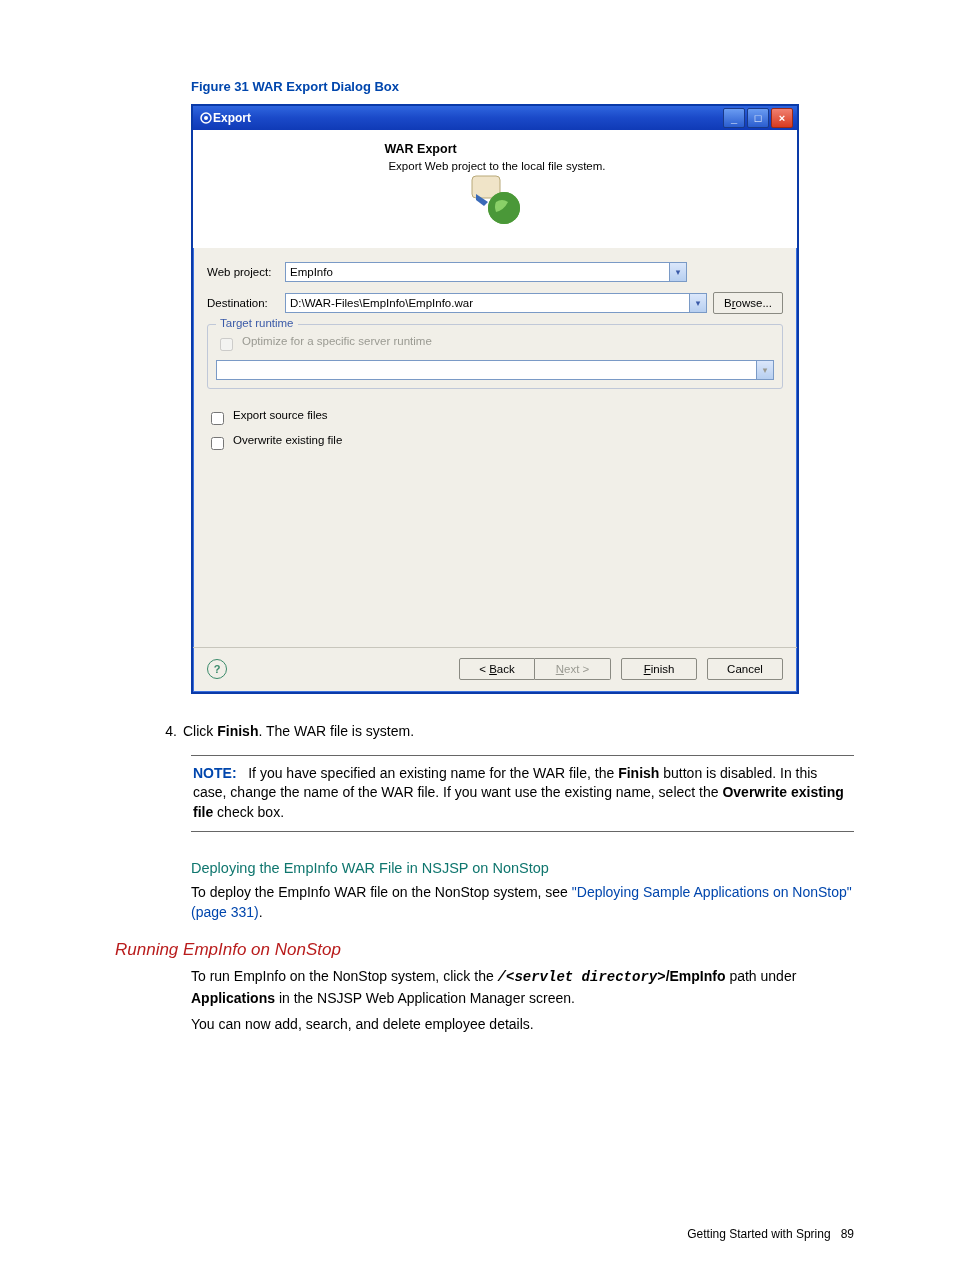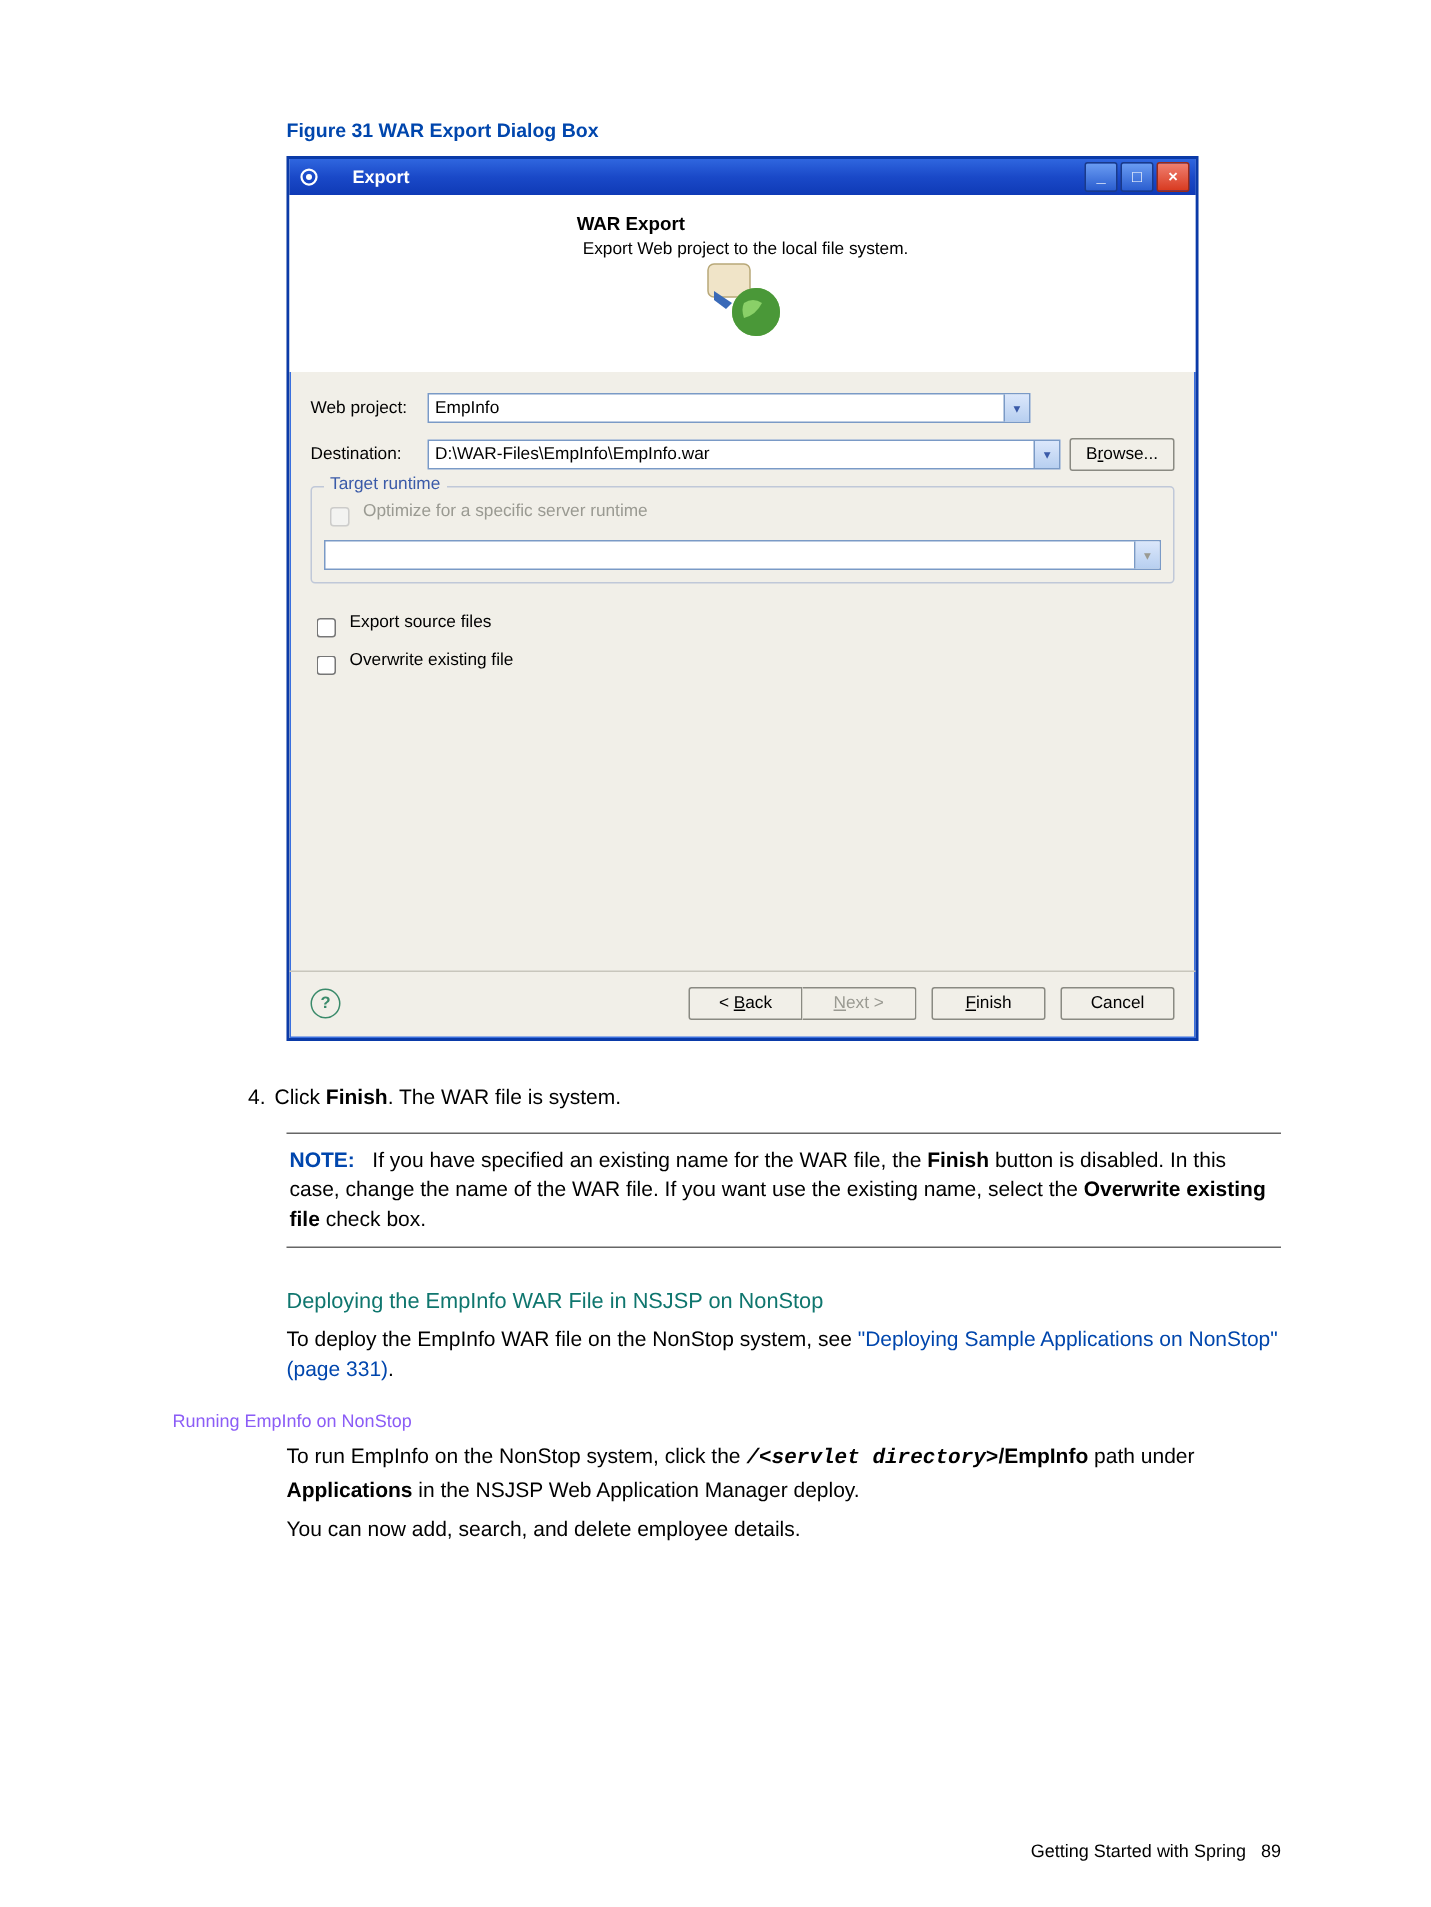--- a/index.html
+++ b/index.html
@@ -42,21 +42,21 @@
   align-items: center;
   justify-content: space-between;
   padding: 0 4px 0 6px;
   color: #fff;
   font-weight: bold;
   font-size: 12px;
 }
 .titlebar .left {
   display: flex;
   align-items: center;
-  gap: 22px;
+  gap: 0;
 }
 .tb-icon {
   width: 14px;
   height: 14px;
   display: inline-block;
 }
 .tb-buttons {
   display: flex;
   gap: 2px;
 }
@@ -252,25 +252,26 @@
 }
 
 .h4 {
   color: #0f766e;
   font-family: 'Segoe UI', Arial, sans-serif;
   font-size: 14.5px;
   margin-top: 28px;
   margin-left: 36px;
 }
 .h3 {
-  color: #8b5cf6;
-  font-family: 'Segoe UI', Arial, sans-serif;
-  font-size: 12px;
+  color: #b91c1c;
+  font-family: 'Segoe UI', Arial, sans-serif;
+  font-size: 17px;
   margin-top: 18px;
   margin-left: -40px;
+  font-style: italic;
 }
 .para {
   font-family: 'Segoe UI', Arial, sans-serif;
   font-size: 14px;
   line-height: 1.45;
   margin-top: 6px;
   margin-left: 36px;
 }
 .link {
   color: #0046ad;
@@ -397,20 +398,20 @@
     <b class="nl">NOTE:</b>&nbsp;&nbsp;&nbsp;<span>If you have specified an existing name for the WAR file, the </span><b>Finish</b><span> button is disabled. In this case, change the name of the WAR file. If you want use the existing name, select the </span><b>Overwrite existing file</b><span> check box.</span>
   </div>
 
   <div class="h4">Deploying the EmpInfo WAR File in NSJSP on NonStop</div>
   <div class="para">
     <span>To deploy the EmpInfo WAR file on the NonStop system, see </span><span class="link">"Deploying Sample Applications on NonStop" (page 331)</span><span>.</span>
   </div>
 
   <div class="h3">Running EmpInfo on NonStop</div>
   <div class="para">
-    <span>To run EmpInfo on the NonStop system, click the </span><b><span class="mono" style="font-style:italic">/&lt;servlet directory&gt;</span><span>/EmpInfo</span></b><span> path under </span><b>Applications</b><span> in the NSJSP Web Application Manager deploy.</span>
+    <span>To run EmpInfo on the NonStop system, click the </span><b><span class="mono" style="font-style:italic">/&lt;servlet directory&gt;</span><span>/EmpInfo</span></b><span> path under </span><b>Applications</b><span> in the NSJSP Web Application Manager screen.</span>
   </div>
   <div class="para">You can now add, search, and delete employee details.</div>
 
   <div class="footer">
     <span>Getting Started with Spring</span>&nbsp;&nbsp;&nbsp;<span>89</span>
   </div>
 </div>
 
 </body></html>

